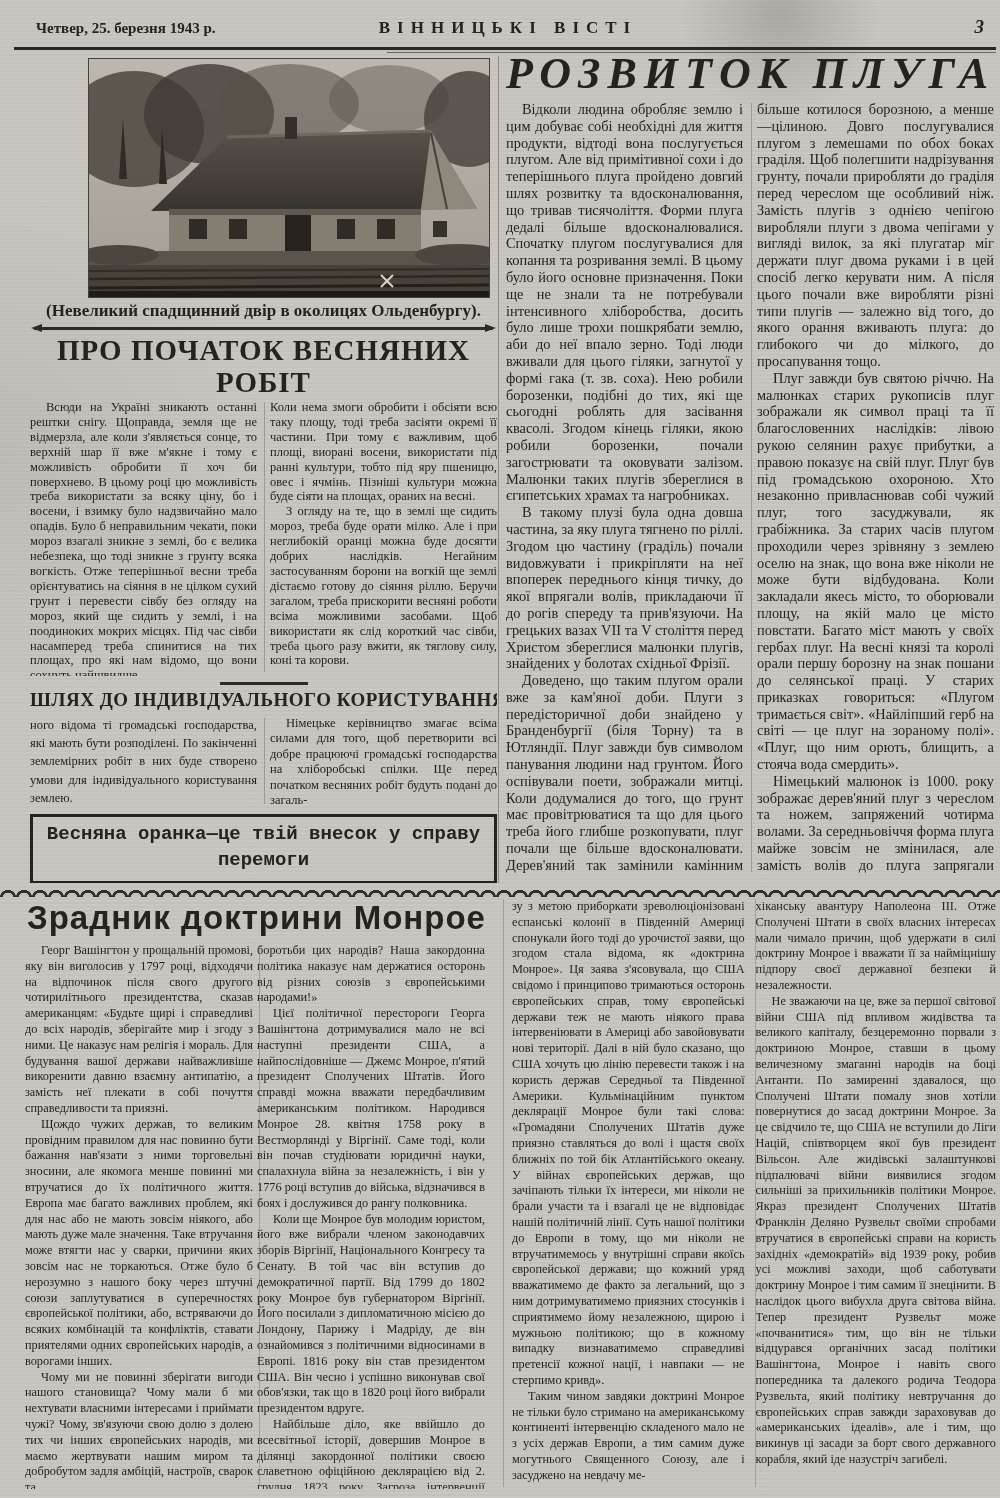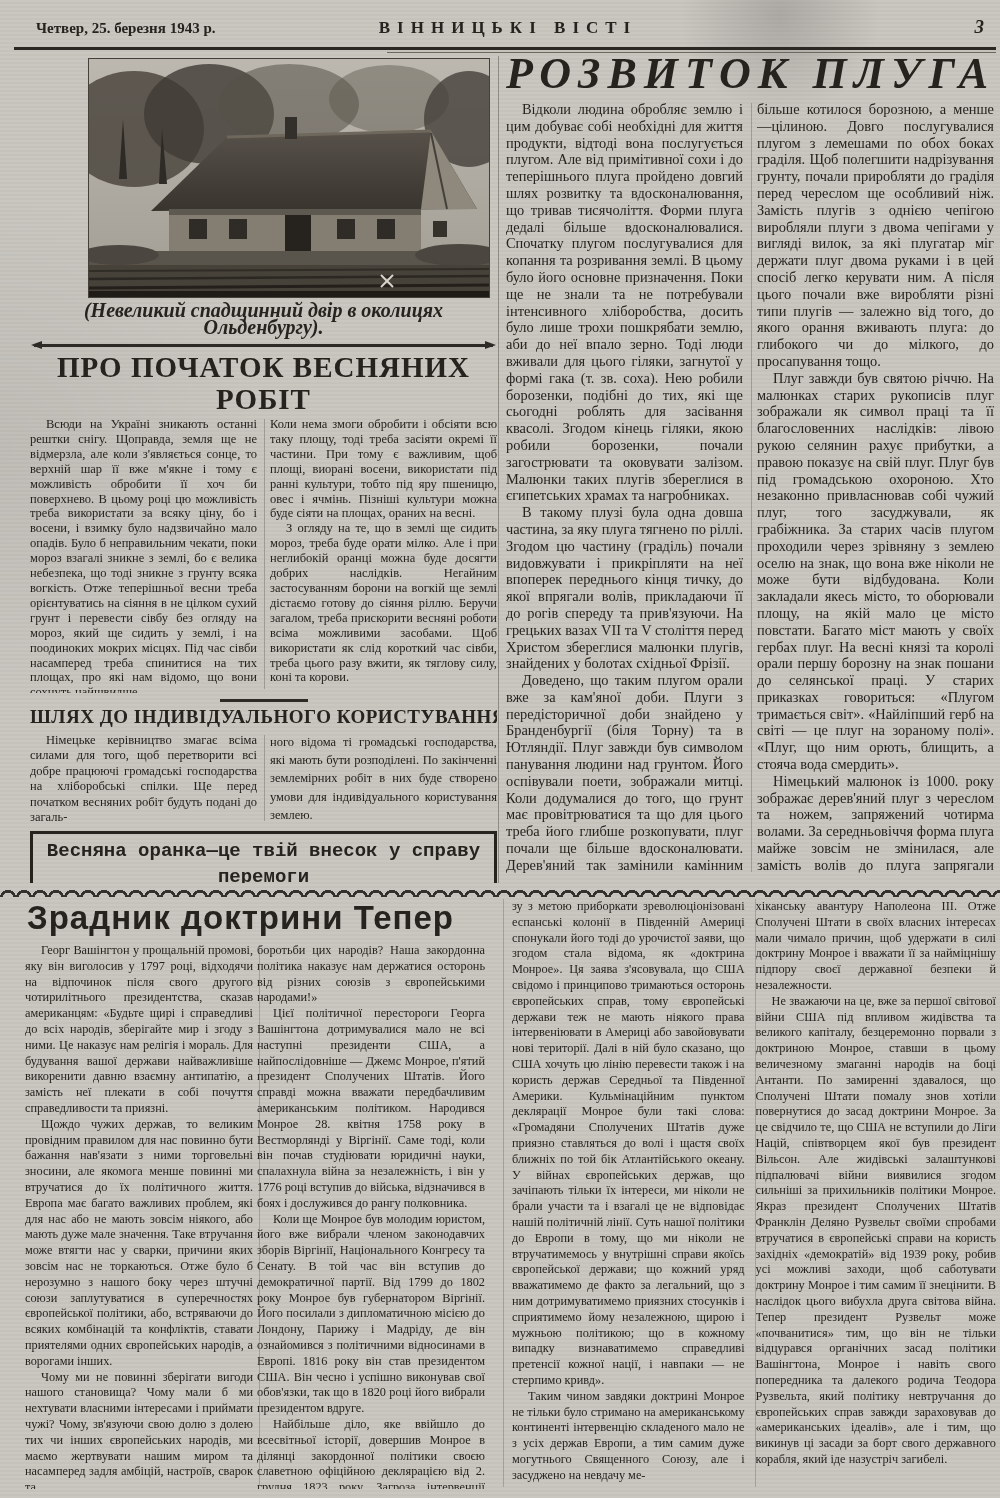--- a/index.html
+++ b/index.html
@@ -19,21 +19,21 @@
   .hdr-title{position:absolute;left:0;right:0;top:2px;text-align:center;font-weight:bold;font-size:17px;letter-spacing:7px;}
   .hdr-page{position:absolute;right:2px;top:0;font-weight:bold;font-size:19px;font-style:italic;}
   .hdr-rule{position:absolute;top:47px;left:14px;right:4px;height:3px;background:#2b2824;}
   .hdr-rule::after{content:"";position:absolute;top:5px;left:38%;right:0;height:1px;background:#6b675f;}
   
   .left-half{position:absolute;top:58px;left:30px;width:467px;height:825px;overflow:hidden;}
   .photo-frame{margin-left:58px;width:400px;height:238px;border:1px solid #45413a;background:#9a958c;}
   .photo-frame svg{display:block;}
   .caption{margin-top:4px;text-align:center;font-weight:bold;line-height:17px;}
   .caption .c1{font-size:15px;letter-spacing:1px;}
-  .caption .c2{font-size:20px;font-style:italic;}
+  .caption .c2{font-size:17px;}
   .arrow-rule{position:relative;height:3px;background:#2e2b26;margin:8px 4px 3px;}
   .arrow-rule::before,.arrow-rule::after{content:"";position:absolute;top:-3px;border-top:4.5px solid transparent;border-bottom:4.5px solid transparent;}
   .arrow-rule::before{left:-3px;border-right:11px solid #2e2b26;}
   .arrow-rule::after{right:-3px;border-left:11px solid #2e2b26;}
   .spring-h{margin:4px 0 2px;text-align:center;font-size:29px;line-height:32px;font-weight:bold;letter-spacing:1px;}
   .cols2{display:flex;gap:13px;position:relative;}
   .cols2::before{content:"";position:absolute;left:50%;top:2px;bottom:4px;width:1px;background:rgba(80,76,70,.35);}
   .spring-col{width:227px;height:276px;overflow:hidden;font-size:12.5px;line-height:14.9px;text-align:justify;}
   .mini-rule{width:88px;height:3px;background:#2e2b26;margin:6px auto 4px;}
   .land-h{margin:2px 0 5px;text-align:center;font-size:19px;line-height:22px;font-weight:bold;white-space:nowrap;letter-spacing:.5px;}
@@ -143,25 +143,25 @@
         </div>
       <div class="spring-col">
           <p class="para noindent">Коли нема змоги обробити і обсіяти всю таку площу, тоді треба засіяти окремі її частини. При тому є важливим, щоб площі, виорані восени, використати під ранні культури, тобто під яру пшеницю, овес і ячмінь. Пізніші культури можна буде сіяти на площах, ораних на весні.</p>
           <p class="para">З огляду на те, що в землі ще сидить мороз, треба буде орати мілко. Але і при неглибокій оранці можна буде досягти добрих наслідків. Негайним застосуванням борони на вогкій ще землі дістаємо готову до сіяння ріллю. Беручи загалом, треба прискорити весняні роботи всіма можливими засобами. Щоб використати як слід короткий час сівби, треба цього разу вжити, як тяглову силу, коні та корови.</p>
         </div>
     </div>
 
     <div class="mini-rule"></div>
     <h3 class="land-h">ШЛЯХ ДО ІНДИВІДУАЛЬНОГО КОРИСТУВАННЯ ЗЕМЛЕЮ</h3>
     <div class="cols2">
+      <div class="land-col second">
+          <p class="para noindent">ного відома ті громадські господарства, які мають бути розподілені. По закінченні землемірних робіт в них буде створено умови для індивідуального користування землею.</p>
+        </div>
       <div class="land-col">
           <p class="para">Німецьке керівництво змагає всіма силами для того, щоб перетворити всі добре працюючі громадські господарства на хліборобські спілки. Ще перед початком весняних робіт будуть подані до загаль-</p>
-        </div>
-      <div class="land-col second">
-          <p class="para noindent">ного відома ті громадські господарства, які мають бути розподілені. По закінченні землемірних робіт в них буде створено умови для індивідуального користування землею.</p>
         </div>
     </div>
 
     <div class="banner">Весняна оранка—це твій внесок у справу перемоги</div>
   </section>
 
   <div class="main-divider"></div>
 
   <section class="right-half">
     <h1 class="plow-h">РОЗВИТОК ПЛУГА</h1>
@@ -176,26 +176,26 @@
           <p class="para">Плуг завжди був святою річчю. На малюнках старих рукописів плуг зображали як символ праці та її благословенних наслідків: лівою рукою селянин рахує прибутки, а правою показує на свій плуг. Плуг був під громадською охороною. Хто незаконно привласнював собі чужий плуг, того засуджували, як грабіжника. За старих часів плугом проходили через зрівняну з землею оселю на знак, що вона вже ніколи не може бути відбудована. Коли закладали якесь місто, то оборювали площу, на якій мало це місто повстати. Багато міст мають у своїх гербах плуг. На весні князі та королі орали першу борозну на знак пошани до селянської праці. У старих приказках говориться: «Плугом тримається світ». «Найліпший герб на світі — це плуг на зораному полі». «Плуг, що ним орють, блищить, а стояча вода смердить».</p>
           <p class="para">Німецький малюнок із 1000. року зображає дерев'яний плуг з череслом та ножем, запряжений чотирма волами. За середньовіччя форма плуга майже зовсім не змінилася, але замість волів до плуга запрягали щораз частіше коней, непридатних до війни. Після XIV ст. почали тримати коней спеціяльно для хліборобських робіт. У 1690 році зроблено було плуг для сівби, що не виправдав себе, але викликав думку про збудування сіялки.</p>
         </div>
     </div>
   </section>
 
   <div class="wavy"></div>
 
   <section class="monroe">
     <div class="m-left">
-      <h2 class="monroe-h">Зрадник доктрини Тепер</h2>
+      <h2 class="monroe-h">Зрадник доктрини Монрое</h2>
       <div class="m-cols">
         <div class="m-col c12">
             <p class="para">Георг Вашінгтон у прощальній промові, яку він виголосив у 1797 році, відходячи на відпочинок після свого другого чотирилітнього президентства, сказав американцям: «Будьте щирі і справедливі до всіх народів, зберігайте мир і згоду з ними. Це наказує нам релігія і мораль. Для будування вашої держави найважливіше викоренити давню взаємну антипатію, а замість неї плекати в собі почуття справедливости та приязні.</p>
             <p class="para">Щождо чужих держав, то великим провідним правилом для нас повинно бути бажання нав'язати з ними торговельні зносини, але якомога менше повинні ми втручатися до їх політичного життя. Европа має багато важливих проблем, які для нас або не мають зовсім ніякого, або мають дуже мале значення. Таке втручання може втягти нас у сварки, причини яких зовсім нас не торкаються. Отже було б нерозумно з нашого боку через штучні союзи заплутуватися в суперечностях європейської політики, або, встряваючи до всяких комбінацій та конфліктів, ставати приятелями одних європейських народів, а ворогами інших.</p>
-            <p class="para">Чому ми не повинні зберігати вигоди нашого становища? Чому мали б ми нехтувати власними інтересами і приймати чужі? Чому, зв'язуючи свою долю з долею тих чи інших європейських народів, ми маємо жертвувати нашим миром та насамперед задля амбіцій, настроїв,  сварок та</p>
+            <p class="para">Чому ми не повинні зберігати вигоди нашого становища? Чому мали б ми нехтувати власними інтересами і приймати чужі? Чому, зв'язуючи свою долю з долею тих чи інших європейських народів, ми маємо жертвувати нашим миром та добробутом задля амбіцій, настроїв,  сварок та</p>
           </div>
         <div class="m-col c12">
             <p class="para noindent">боротьби цих народів? Наша закордонна політика наказує нам держатися осторонь від різних союзів з європейськими народами!»</p>
             <p class="para">Цієї політичної перестороги Георга Вашінгтона дотримувалися мало не всі наступні президенти США, а найпослідовніше — Джемс Монрое, п'ятий президент Сполучених Штатів. Його справді можна вважати передбачливим американським політиком. Народився Монрое 28. квітня 1758 року в Вестморлянді у Віргінії. Саме тоді, коли він почав студіювати юридичні науки, спалахнула війна за незалежність, і він у 1776 році вступив до війська, відзначився в боях і дослужився до рангу полковника.</p>
             <p class="para">Коли ще Монрое був молодим юристом, його вже вибрали членом законодавчих зборів Віргінії, Національного Конгресу та Сенату. В той час він вступив до демократичної партії. Від 1799 до 1802 року Монрое був губернатором Віргінії. Його посилали з дипломатичною місією до Лондону, Парижу і Мадріду, де він ознайомився з політичними відносинами в Европі. 1816 року він став президентом США. Він чесно і успішно виконував свої обов'язки, так що в 1820 році його вибрали президентом вдруге.</p>
             <p class="para">Найбільше діло, яке ввійшло до всесвітньої історії, довершив Монрое в ділянці закордонної політики своєю славетною офіційною деклярацією від 2. грудня 1823 року. Загроза інтервенції Священного Сою-</p>
           </div>
       </div>
     </div>
     <div class="m-col c3">

